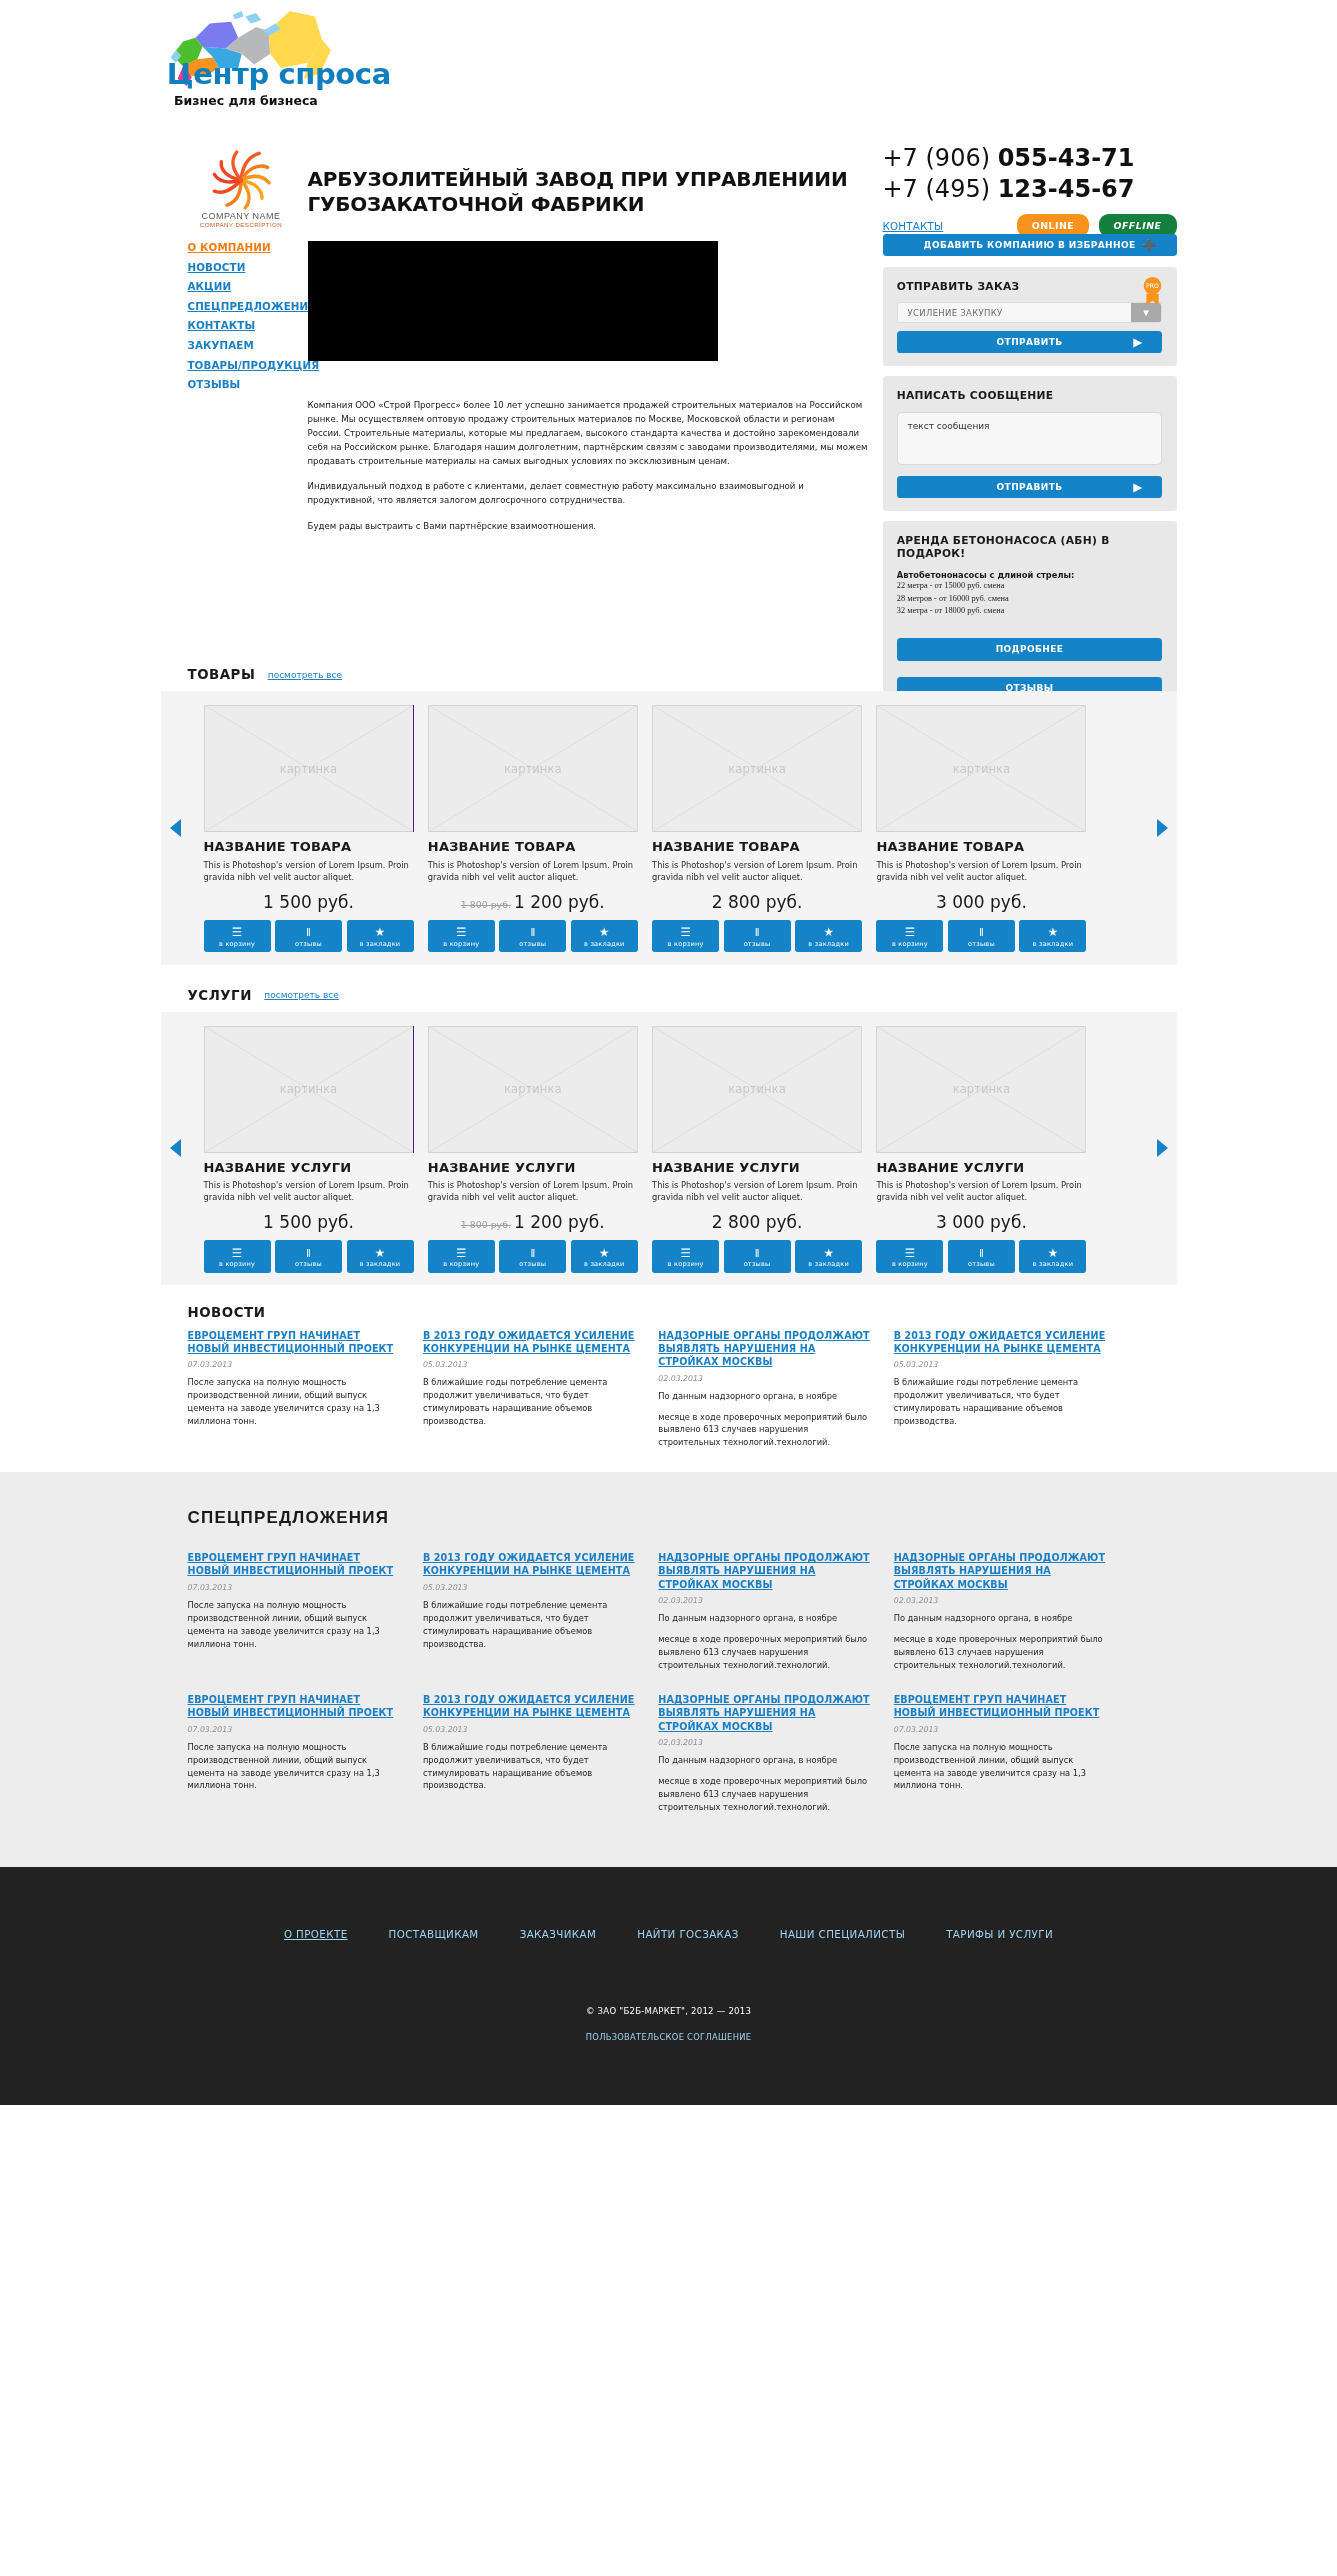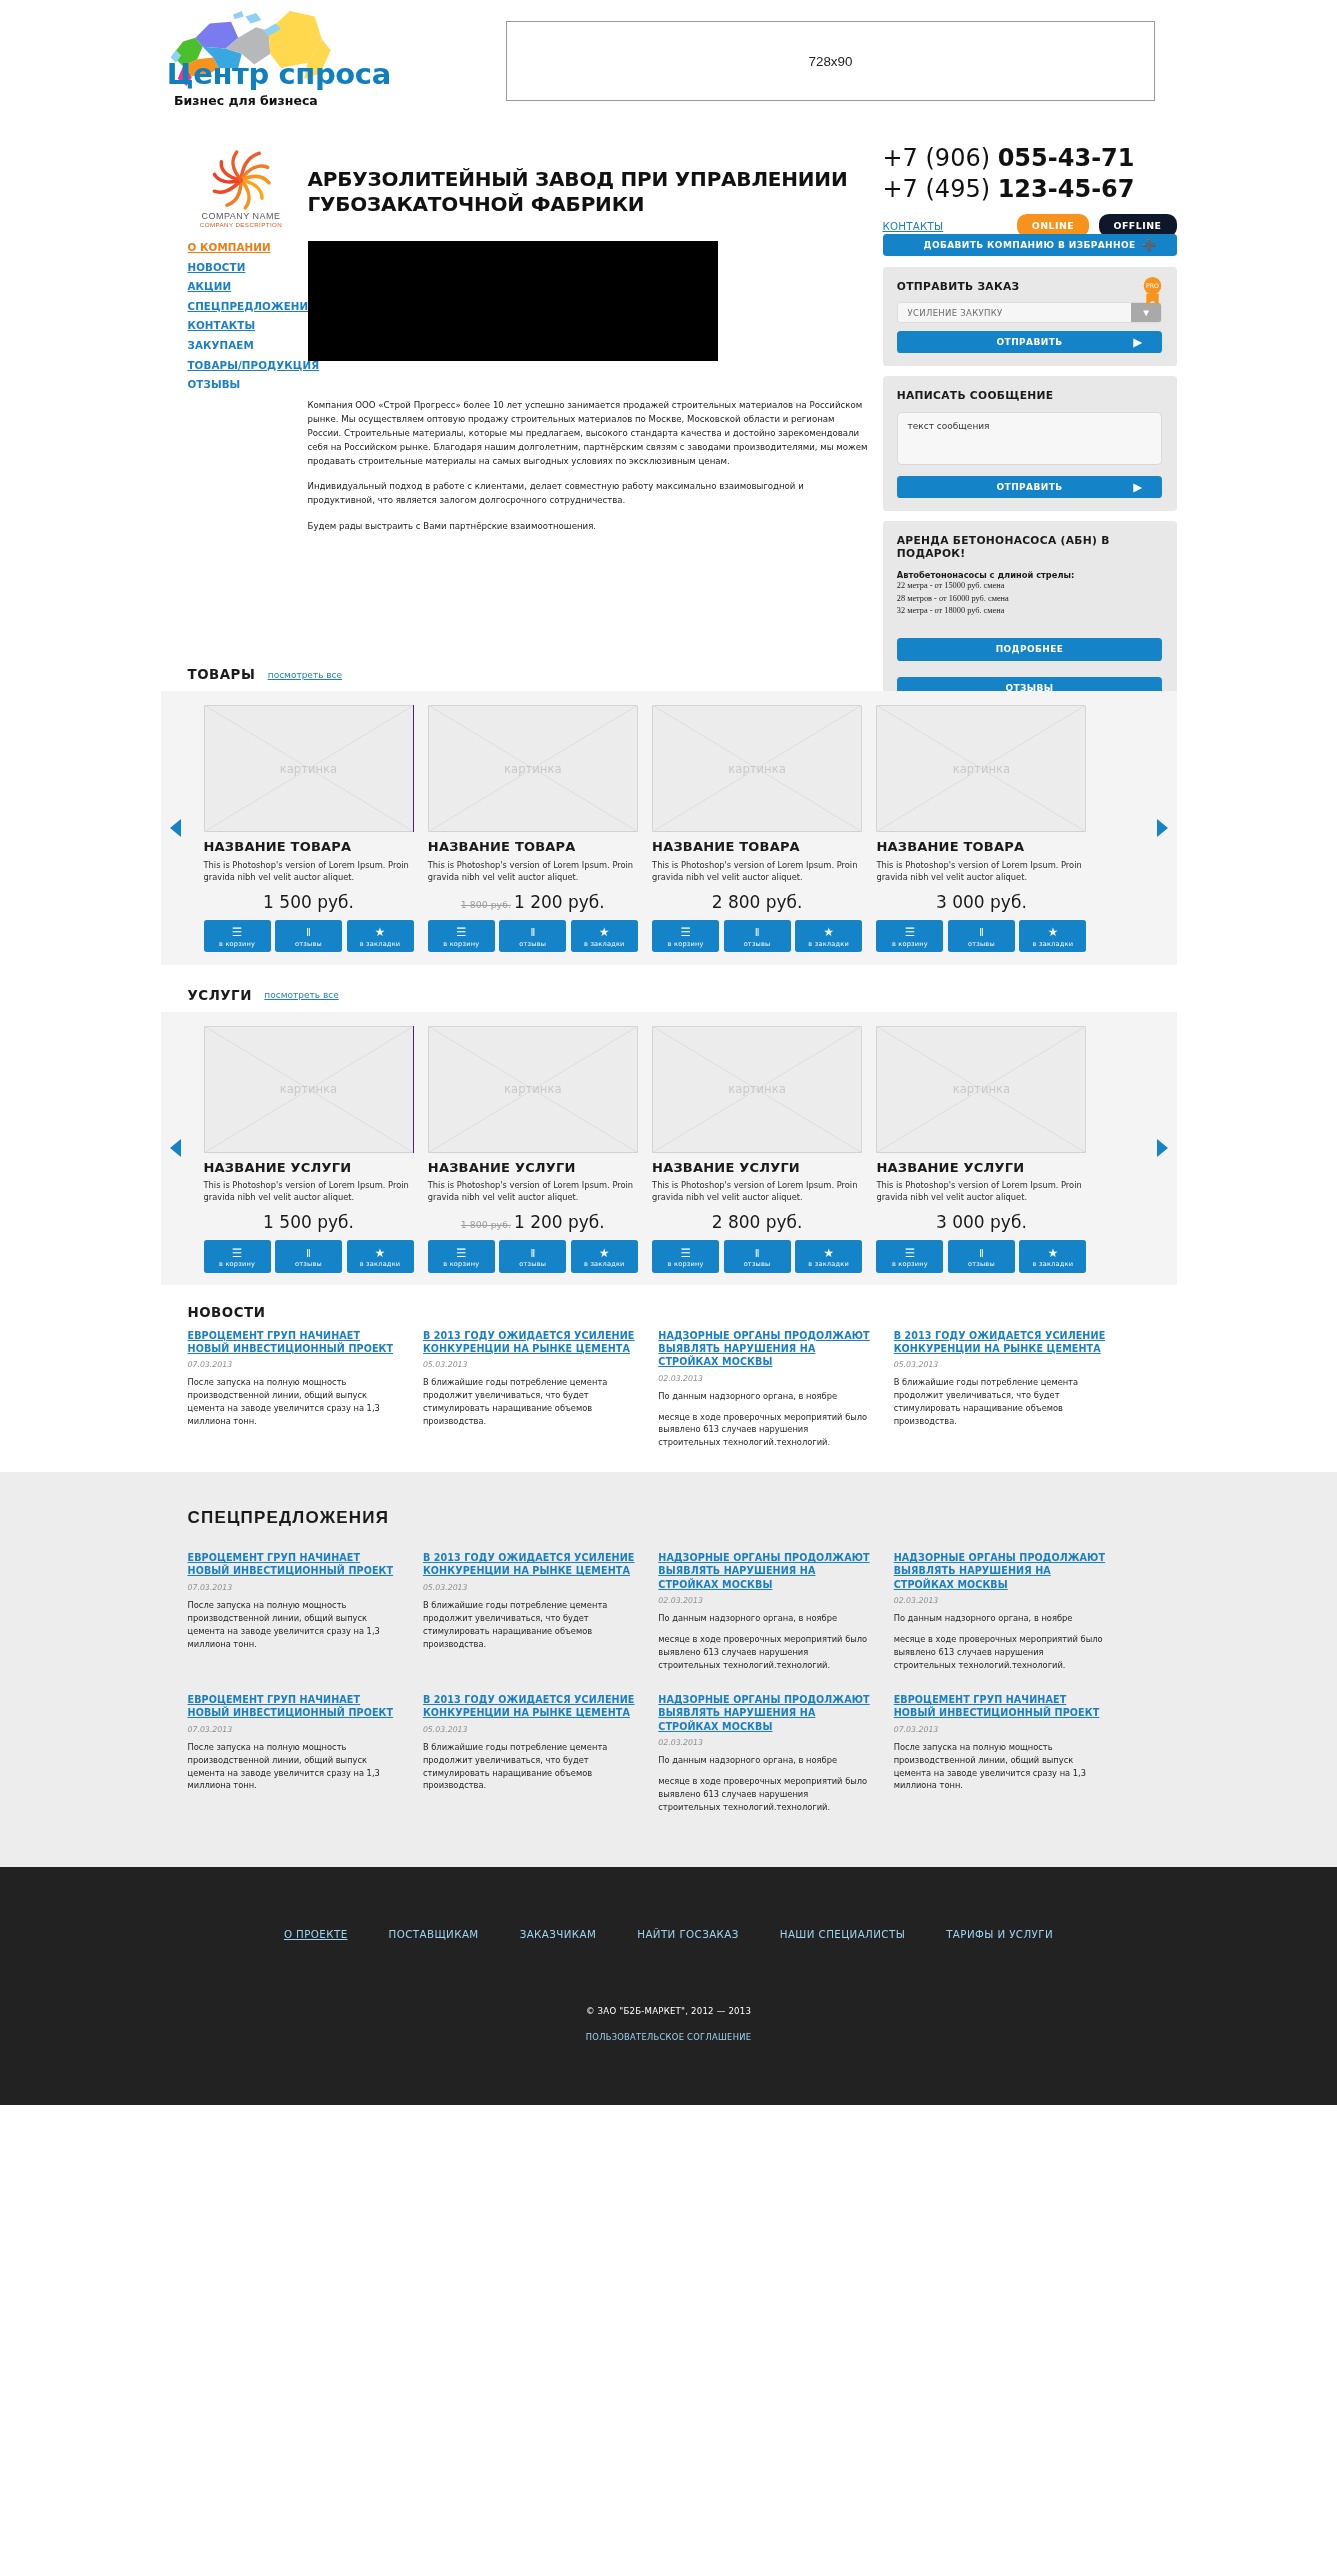--- a/index.html
+++ b/index.html
@@ -74,21 +74,21 @@
   .contacts-link {
     font-size:10.3px; color:#1b7fc4; text-decoration:underline; letter-spacing:0.2px;
     font-family:"DejaVu Sans", sans-serif;
   }
   .pill {
     display:inline-block; padding:6px 15px; border-radius:9.8px;
     font-family:"DejaVu Sans", sans-serif;
     font-size:9.4px; font-weight:bold; color:#fff; letter-spacing:0.5px;
   }
   .pill.online { background:#f7931d; margin-right:5.3px; }
-  .pill.offline { background:#0f172a; }
+  .pill.offline { background:#15803d;font-style:italic; }
 
   
   .main-row { position:relative; min-height:401px; }
   .nav {
     position:absolute; left:27px; top:7.1px; width:116px;
   }
   .nav a {
     display:block;
     font-family:"DejaVu Sans", sans-serif;
     font-size:10.3px; font-weight:bold; letter-spacing:0.1px;
@@ -291,23 +291,20 @@
         <path d="M126 30 L150 8 L178 14 L186 40 L170 66 L140 72 L128 56 Z" fill="#ffd84d"></path>
         <path d="M170 66 L186 40 L196 52 L184 78 L166 84 Z" fill="#ffd84d"></path>
         <path d="M100 14 L112 10 L118 18 L106 22 Z" fill="#8fd0f5"></path>
         <path d="M86 12 L96 8 L98 14 L88 17 Z" fill="#8fd0f5"></path>
         <path d="M22 52 L16 60 L22 66 L28 58 Z" fill="#8fd0f5"></path>
         <path d="M30 70 L24 84 L34 92 L40 82 Z" fill="#e8398b"></path>
         <path d="M120 30 L134 22 L140 28 L126 36 Z" fill="#8fd0f5"></path>
       </svg>
       <div class="logo-title">Центр спроса</div>
       <div class="logo-sub">Бизнес для бизнеса</div>
-    </div>
-    <div class="banner728">
-      <span>728x90</span>
     </div>
   </div>
 
   <div class="shell">
 
     <div class="company-head">
       <div class="co-logo">
         <svg class="swirl" viewBox="0 0 100 100">
           <g fill="none" stroke-width="5" stroke-linecap="round">
             <path d="M50 50 C52 28 62 16 76 12" stroke="#f05a28"></path>

